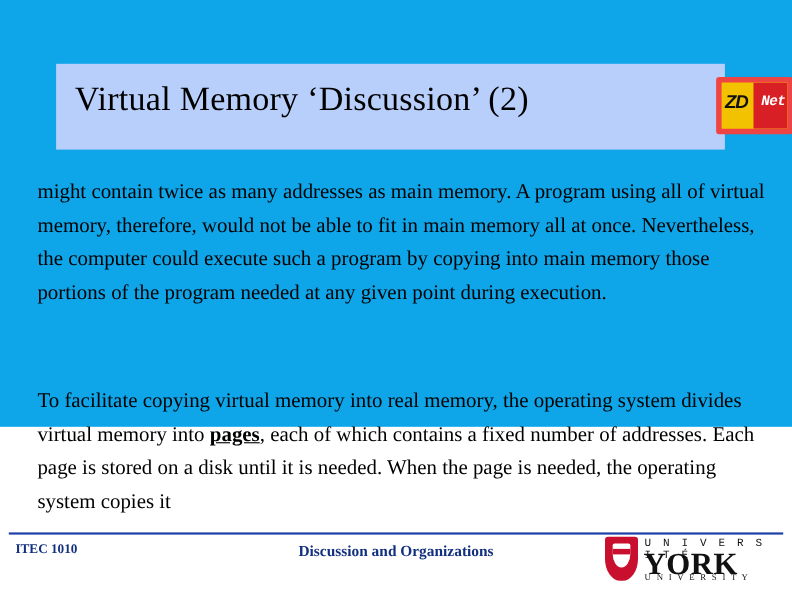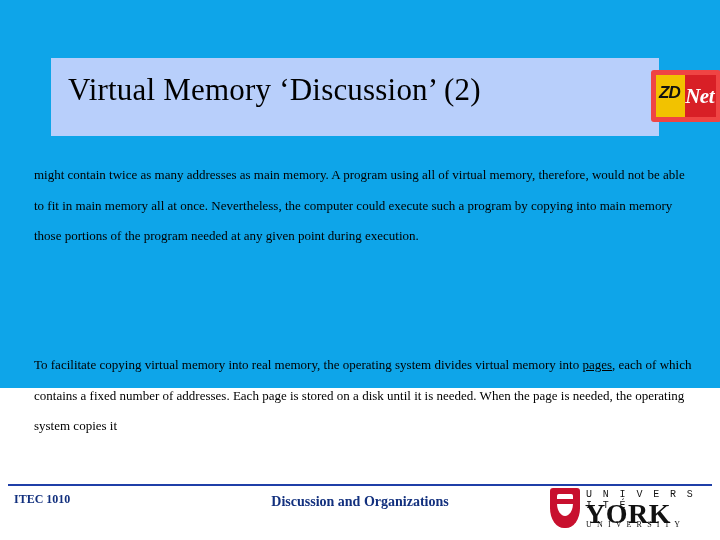--- a/index.html
+++ b/index.html
@@ -73,42 +73,43 @@
     right: 0px;
     top: 0px;
     width: 31px;
     height: 42px;
     background: #d81f26;
   }
   .zdnet-logo .net {
     position: absolute;
     right: 2px;
     top: 9px;
-    font-family: Liberation Serif, serif;
+    font-family: Liberation Mono, monospace;
     font-weight: bold;
     font-style: italic;
-    font-size: 21px;
+    font-size: 13px;
     color: #ffffff;
     letter-spacing: -0.5px;
   }
 
   
   .body-block {
     position: absolute;
     left: 34px;
     width: 662px;
     font-family: "Liberation Serif", serif;
-    font-size: 13px;
+    font-size: 19px;
     line-height: 30.5px;
     color: #000000;
   }
   .para-1 { top: 160px; }
   .para-2 { top: 350px; }
   .para-2 .u {
     text-decoration: underline;
+    font-weight: bold;
   }
 
   
   .footer-rule {
     position: absolute;
     left: 8px;
     top: 484px;
     width: 704px;
     height: 2px;
     background: #1f3fa8;

